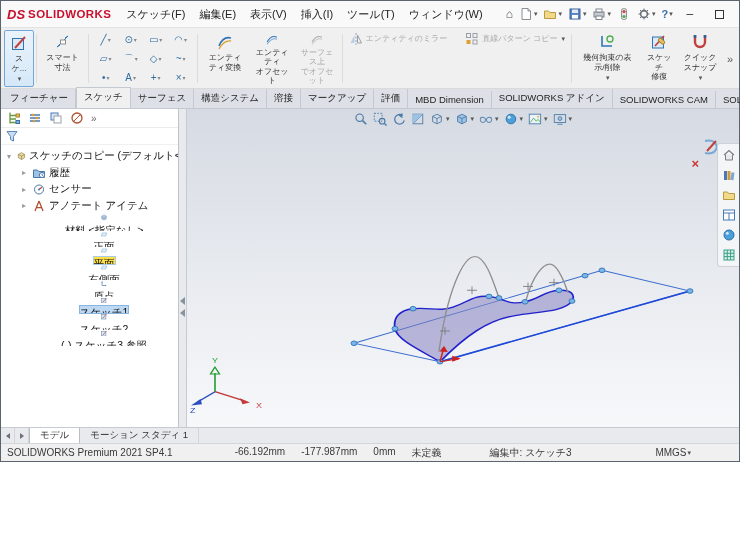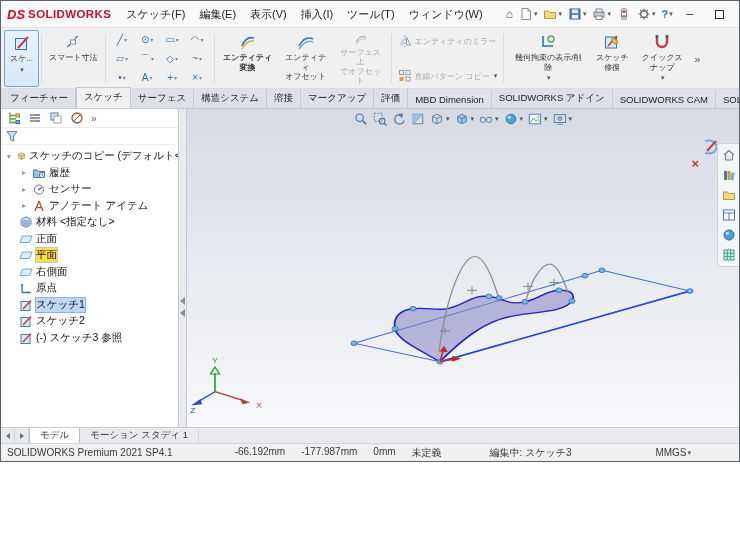--- a/index.html
+++ b/index.html
@@ -33,21 +33,21 @@
   .rbtn .rlabel { font-size:8px; color:#333; text-align:center; line-height:1.2;
     white-space:normal; }
   .rbtn.active { border:1px solid #74a7d8;
     background:linear-gradient(#eaf3fc,#d5e8f8); border-radius:2px; }
   .disabled .rlabel, .rlabel.disabled { color:#a8a8a8; }
   .tool-grid { display:grid; grid-template-columns:repeat(4,25px);
     grid-auto-rows:19px; align-content:center; padding:0 2px; }
   .tool-cell { display:flex; align-items:center; justify-content:center;
     font-size:10px; color:#2e6da4; }
   .tool-cell::after { content:"▾"; font-size:6px; color:#888; margin-left:1px; }
-  .stack { display:flex; flex-direction:column; justify-content:center; gap:18px;
+  .stack { display:flex; flex-direction:row; justify-content:center; gap:18px;
     padding:0 4px; }
   .stack-row { display:flex; align-items:center; gap:3px; font-size:8px;
     height:17px; color:#a8a8a8; white-space:nowrap; }
   .icon18 { width:18px; height:18px; display:block; }
   .icon14 { width:14px; height:14px; display:block; }
   .overflow-btn { display:flex; align-items:center; padding:0 4px; color:#555;
     font-size:11px; }
 
   
   .tabbar { height:20px; flex:0 0 20px; background:#dde1e7; display:flex;
@@ -62,21 +62,21 @@
   .panel { width:178px; flex:0 0 178px; background:#fff; display:flex;
     flex-direction:column; border-right:1px solid #c0c4cb; }
   .mgr-tabs { height:19px; display:flex; align-items:center; gap:7px;
     padding:0 6px; border-bottom:1px solid #ececec; }
   .filter-row { height:17px; display:flex; align-items:center; padding:0 4px;
     border-bottom:1px solid #f0f0f0; }
   .tree { flex:1; overflow:hidden; padding-top:3px; }
   .tree-row { display:flex; align-items:center; height:16.5px; gap:3px;
     font-size:10.5px; color:#111; white-space:nowrap; padding-left:18px; }
   .tree-row.root { padding-left:3px; }
-  .tree-row.no-exp { padding-left:18px; }
+  .tree-row.no-exp { padding-left:29px;flex-direction:column; }
   .expander { width:10px; color:#9a9a9a; font-size:8px; text-align:center; flex:0 0 10px; }
   .tree-label { overflow:hidden; text-overflow:clip; }
   .sel-strong { background:#bcd8f3; outline:1px solid #8ab4dd; }
   .sel-light  { background:#fde047; outline:1px solid #aacbe8; }
 
   .splitterbar { width:8px; flex:0 0 8px; background:#e8eaed;
     border-right:1px solid #c6cad1; position:relative; }
   .split-grip { position:absolute; top:188px; left:1px; width:5px; height:26px;
     display:flex; flex-direction:column; gap:4px; align-items:center; }
   .tri-l { width:0; height:0; border-top:4px solid transparent;
@@ -226,21 +226,21 @@
       <span class="tool-cell">◇</span>
       <span class="tool-cell">~</span>
       <span class="tool-cell">•</span>
       <span class="tool-cell">A</span>
       <span class="tool-cell">+</span>
       <span class="tool-cell">×</span>
     </div>
     <div class="rsep"></div>
 
 
-    <div class="rbtn" style="width:62px;font-weight:bold;">
+    <div class="rbtn" style="width:62px;">
       <svg class="icon18" viewBox="0 0 18 18">
           <path d="M3 13 Q7 3 15 5" fill="none" stroke="#2e75b5" stroke-width="1.6"></path>
           <path d="M3 16 Q8 7 15 8" fill="none" stroke="#e0a030" stroke-width="1.4"></path>
         </svg>
       <span class="rlabel">エンティティ変換</span>
     </div>
 
     <div class="rbtn" style="width:54px;">
       <svg class="icon18" viewBox="0 0 18 18">
           <path d="M2 13 Q8 2 16 6" fill="none" stroke="#2e75b5" stroke-width="1.5"></path>

